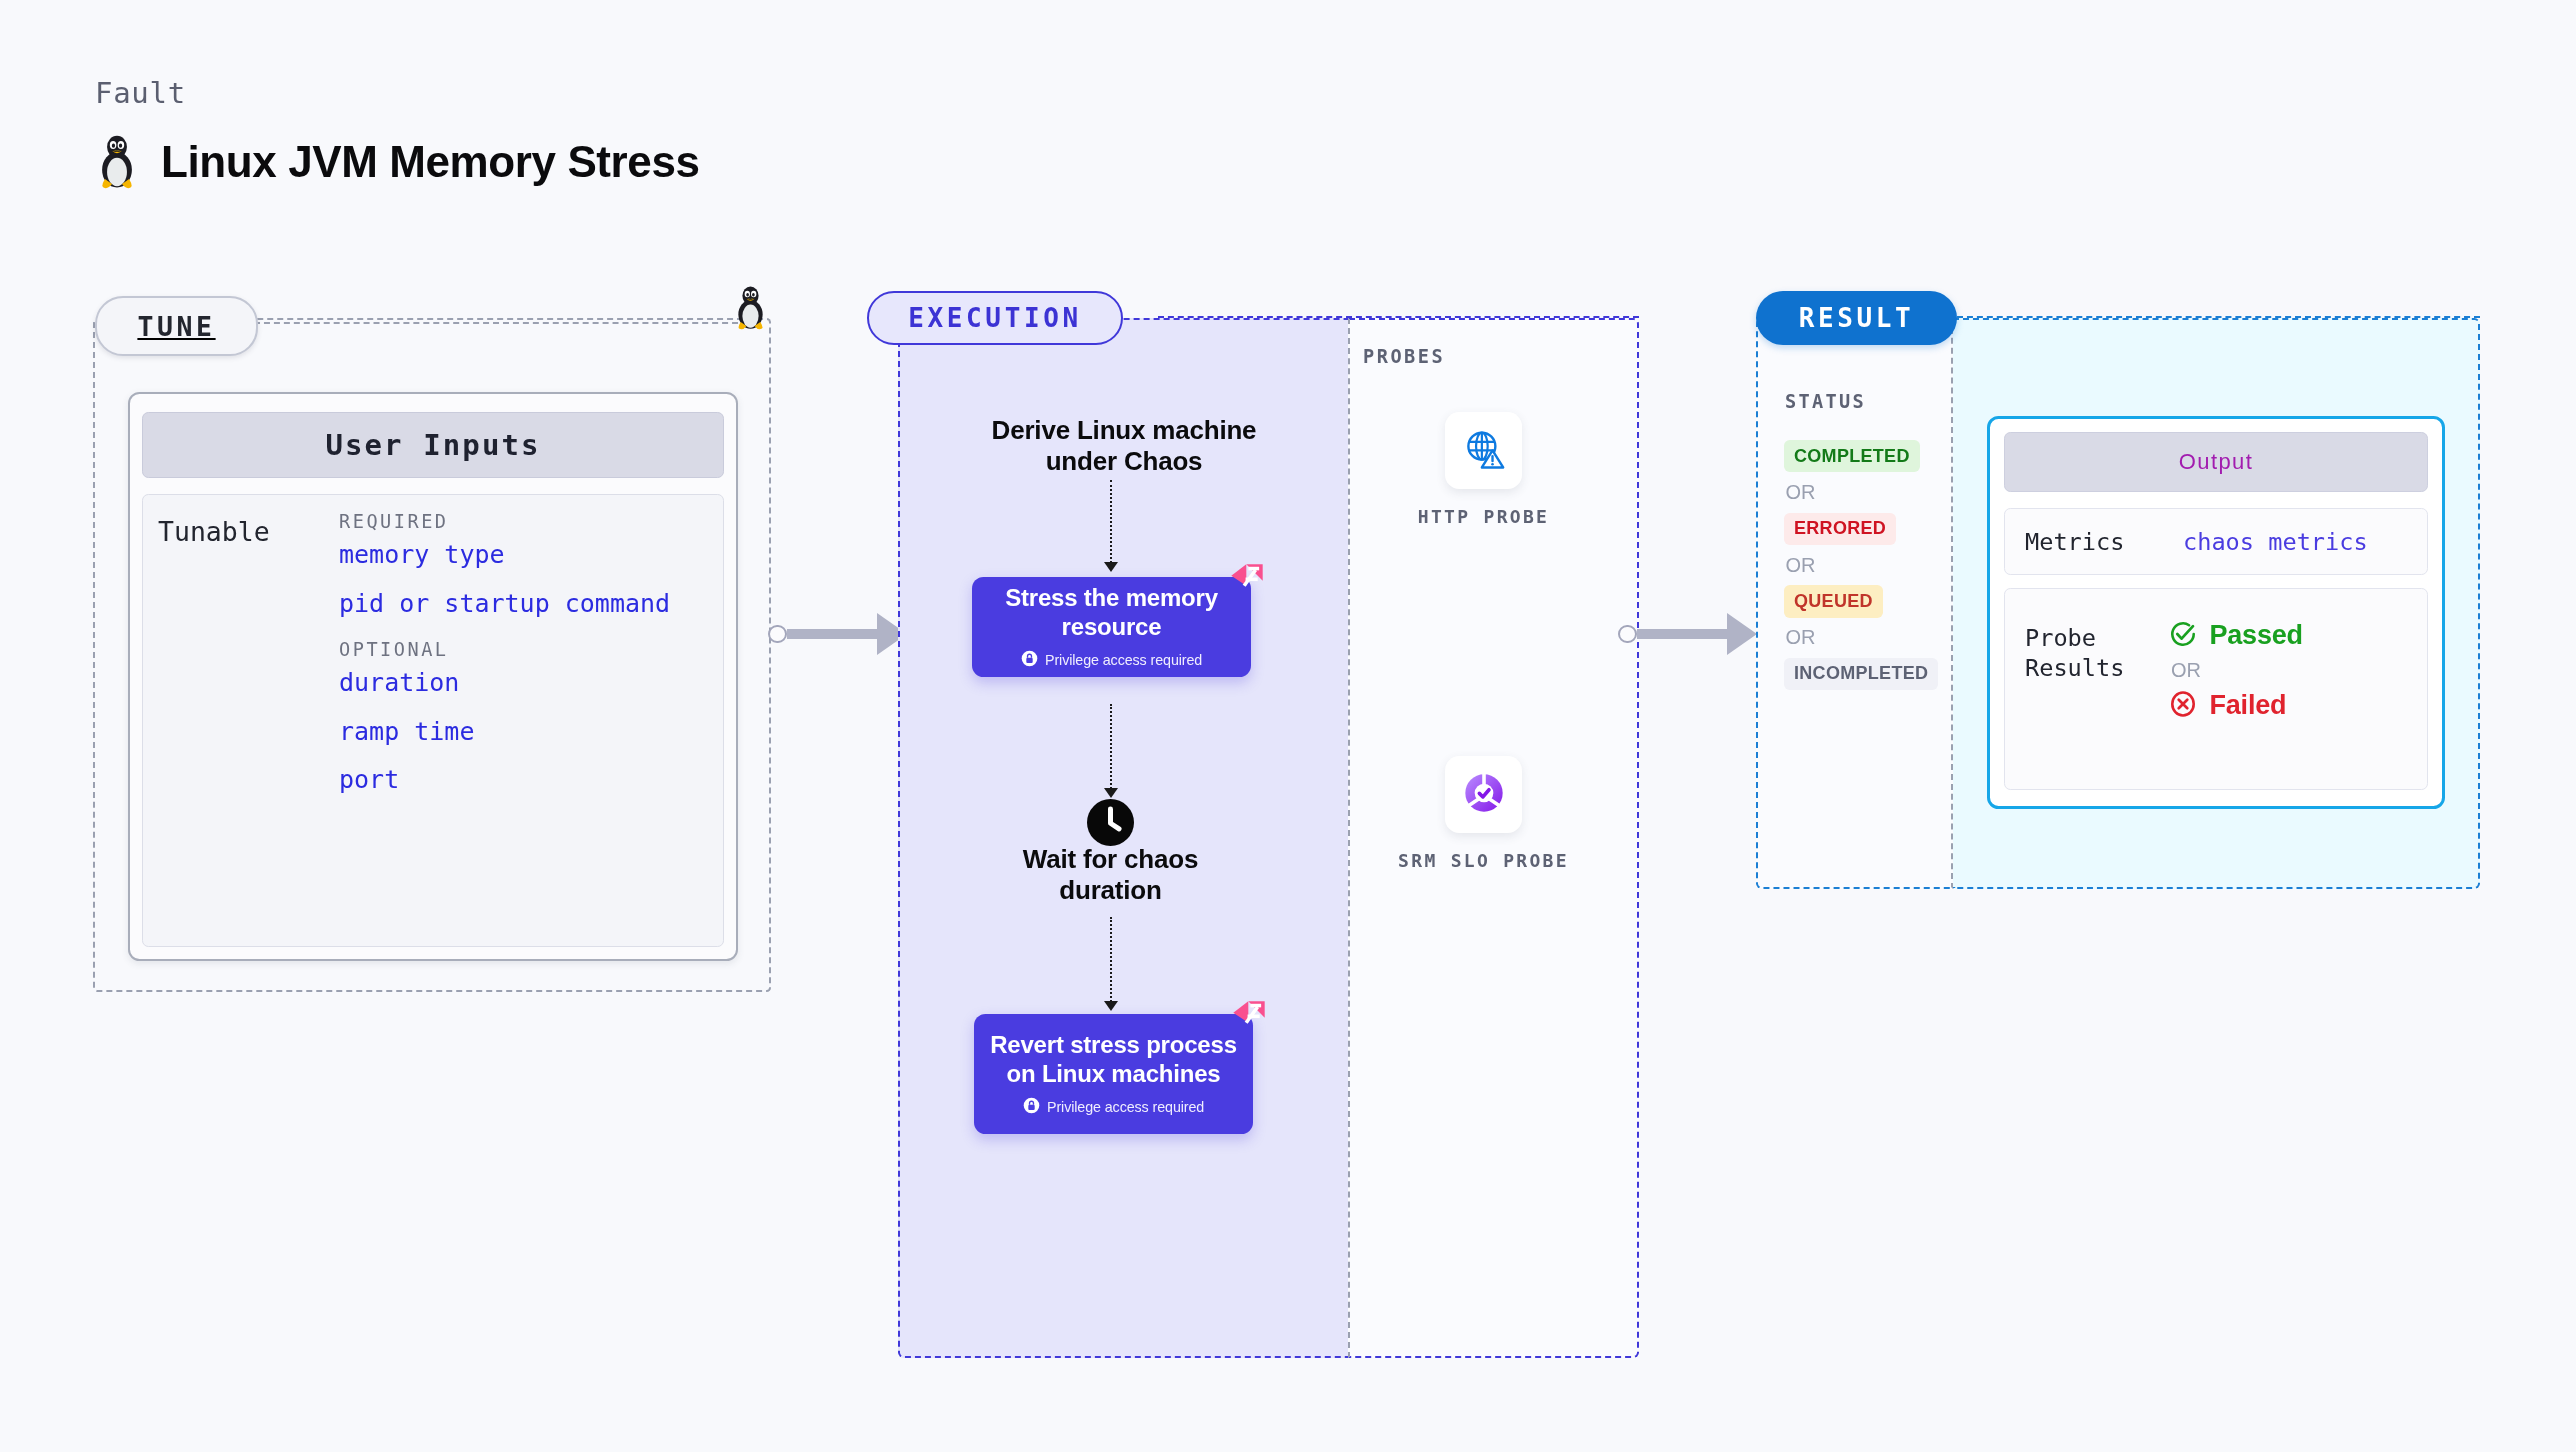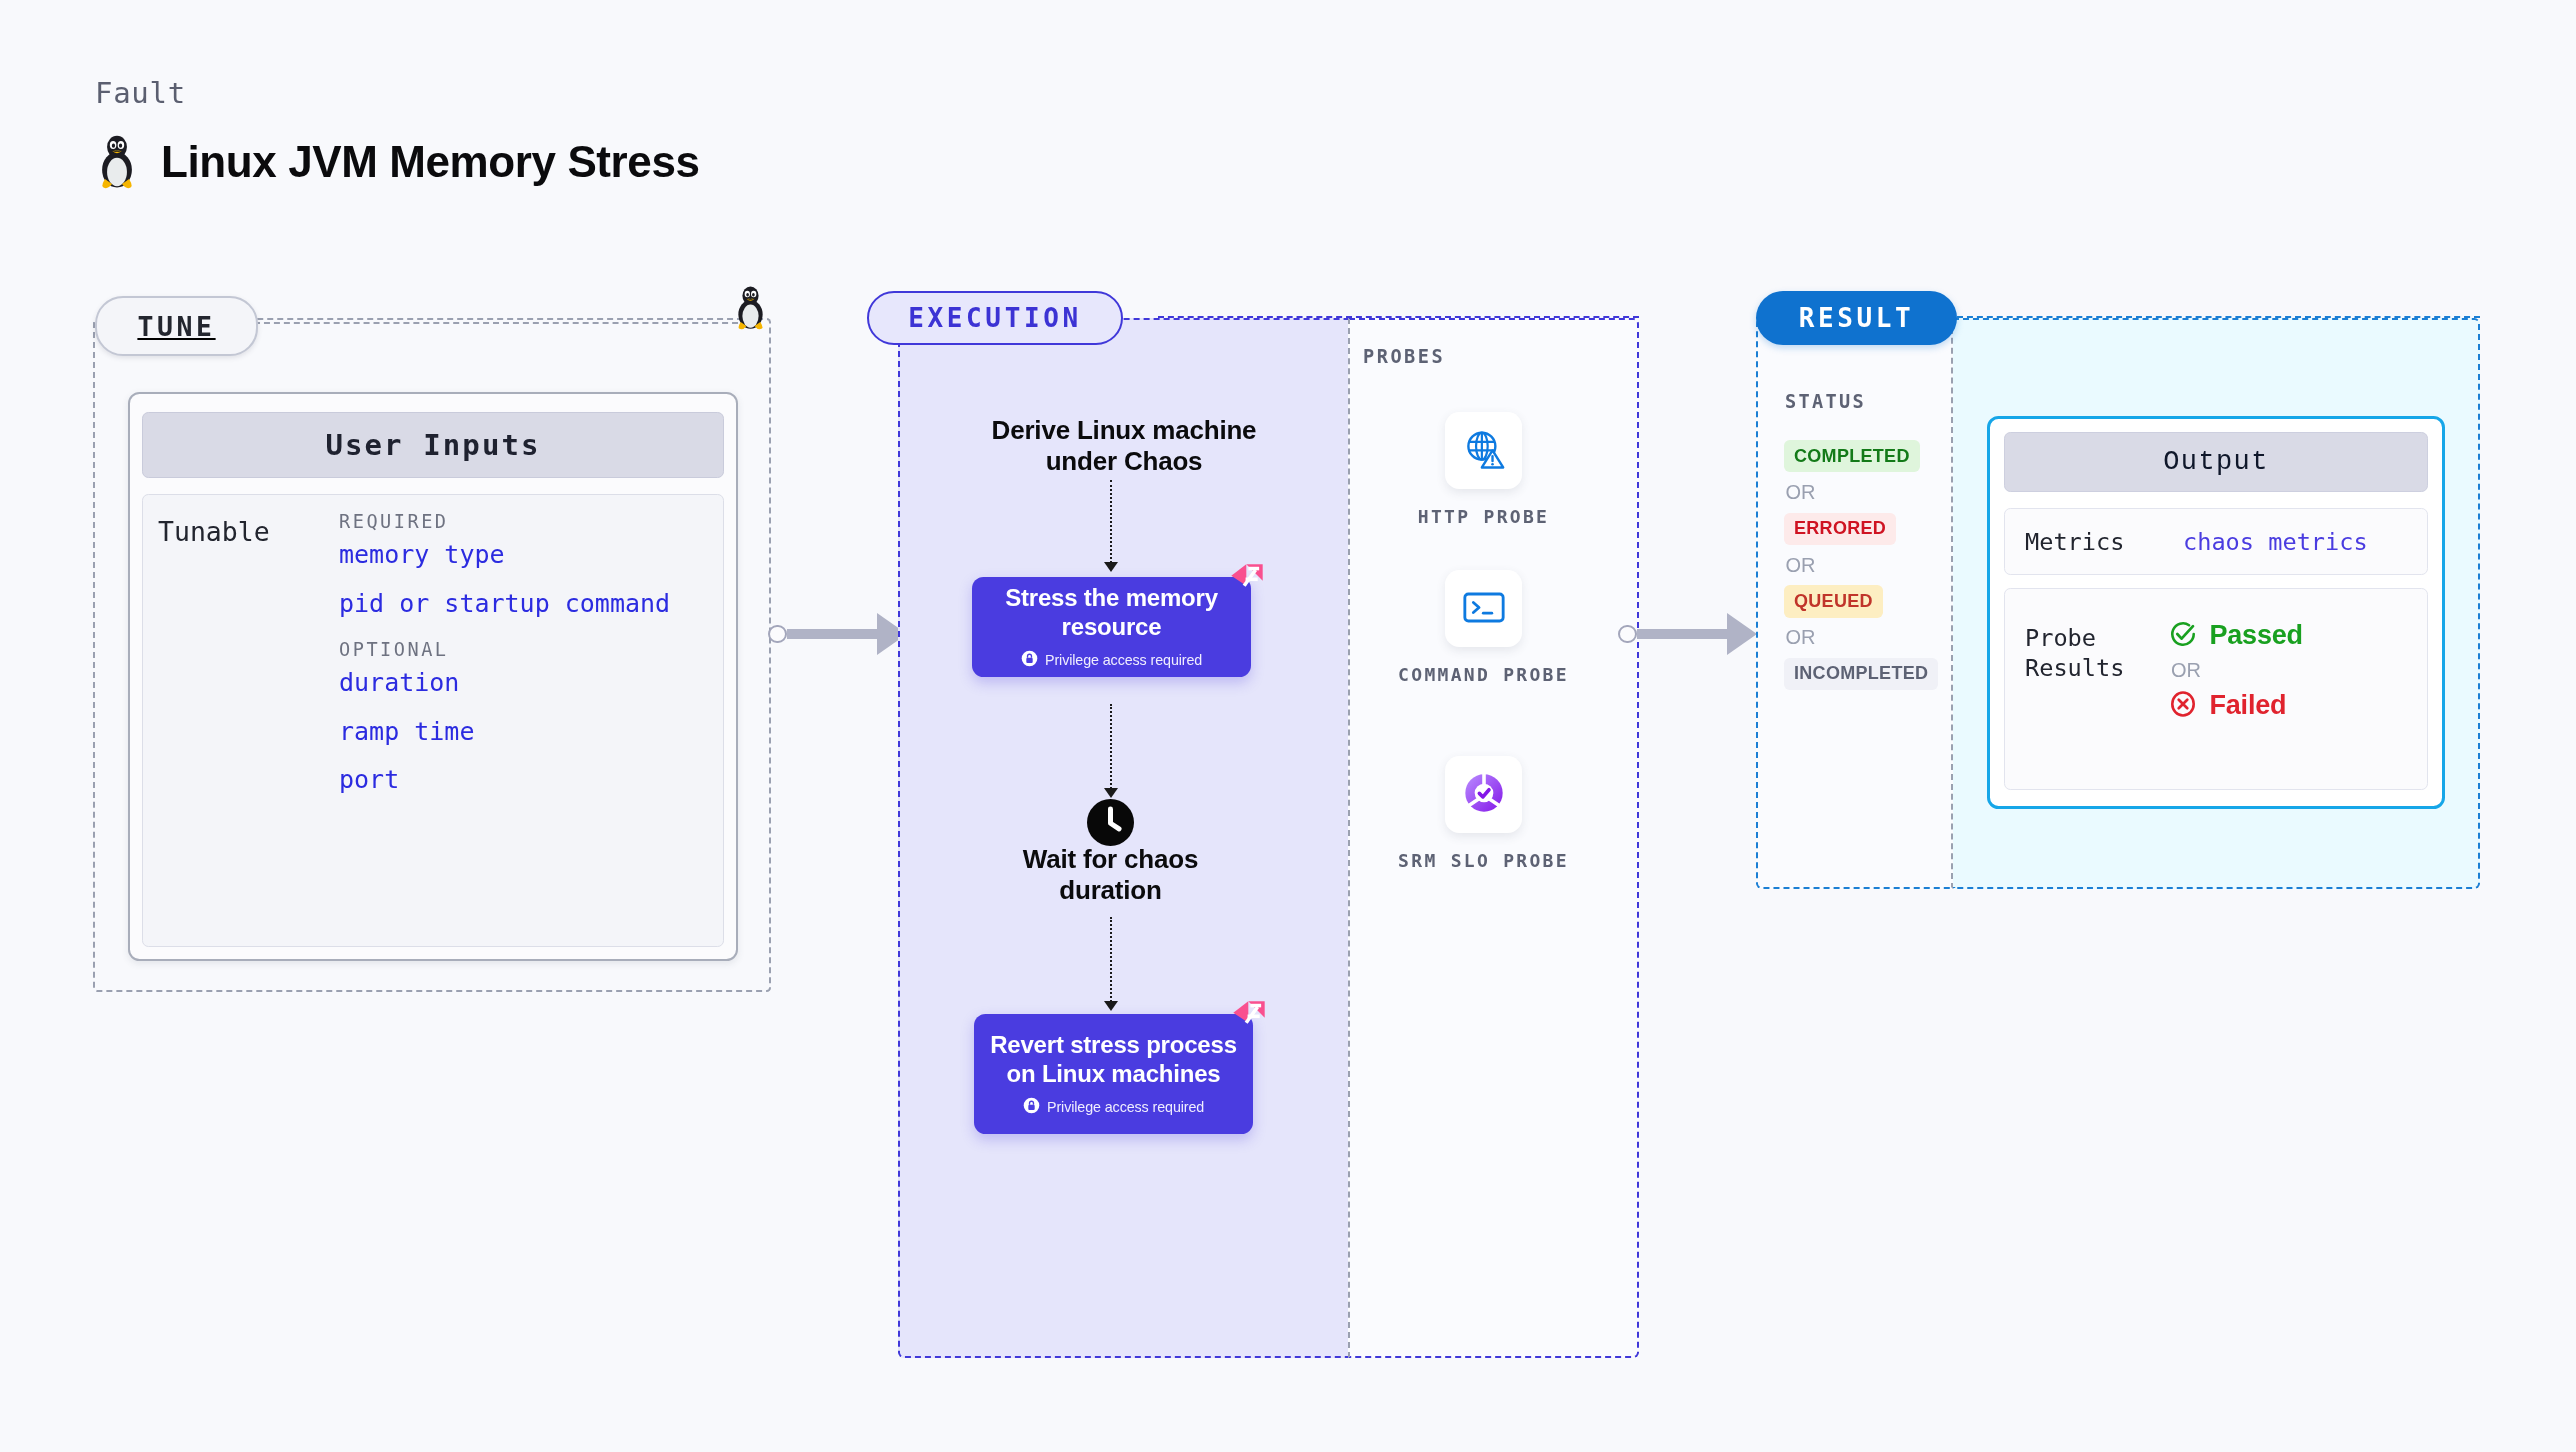--- a/index.html
+++ b/index.html
@@ -248,22 +248,22 @@
     left:1987px;top:394px;width:458px;height:393px;
     background:#ffffff;border:3.6px solid #16a6e8;border-radius:11.5px;
     box-sizing:border-box;
   }
   #output-header{
     left:2004px;top:410px;width:424px;height:60px;
     background:#d9dae6;border:1.4px solid #cdcfdf;border-radius:6.4px;
     display:flex;align-items:center;justify-content:center;box-sizing:border-box;
   }
   #output-header span{
-    font-family:Liberation Mono, monospace;
-    font-size:27px;color:#0f172a;letter-spacing:1.4px;
+    font-family:Liberation Sans, sans-serif;
+    font-size:22px;color:#a21caf;letter-spacing:1.4px;
   }
   #metrics-row{
     left:2004px;top:486px;width:424px;height:67px;
     background:#fbfbfd;border:1.4px solid #e2e4ee;border-radius:6.4px;
     box-sizing:border-box;display:flex;align-items:center;
   }
   #metrics-label{
     margin-left:20px;width:158px;
     font-family:"DejaVu Sans Mono", monospace;font-size:23.6px;color:#22252f;
   }
@@ -449,32 +449,20 @@
           <path d="M9.6 21 H46.4 M9.6 33 H46.4 M28 8 V46" stroke="#0e7ae0" stroke-width="3.1" fill="none"></path>
           <path d="M43 33 L58 57 H28 Z" fill="#ffffff" stroke="#0e7ae0" stroke-width="3.4" stroke-linejoin="round"></path>
           <path d="M43 41 V48" stroke="#0e7ae0" stroke-width="3.4" stroke-linecap="round"></path>
           <circle cx="43" cy="52.5" r="1.9" fill="#0e7ae0"></circle>
         </svg>
       </span>
     </div>
     <div class="probe-label">HTTP PROBE</div>
   </div>
 
-  <div class="abs probe-item" id="probe-1">
-    <div class="probe-tile">
-      <span>
-        <svg width="44" height="37" viewBox="0 0 62 52">
-          <rect x="4" y="7" width="54" height="38" rx="5" fill="none" stroke="#0e7ae0" stroke-width="4"></rect>
-          <path d="M16 19 L24 26 L16 33" fill="none" stroke="#0e7ae0" stroke-width="4" stroke-linecap="round" stroke-linejoin="round"></path>
-          <path d="M30 34 H42" stroke="#0e7ae0" stroke-width="4" stroke-linecap="round"></path>
-        </svg>
-      </span>
-    </div>
-    <div class="probe-label">COMMAND PROBE</div>
-  </div>
 
   <div class="abs probe-item" id="probe-2">
     <div class="probe-tile">
       <span>
         <svg width="46" height="46" viewBox="0 0 64 64">
           <defs>
             <linearGradient id="sloGrad" x1="0" y1="0" x2="1" y2="1">
               <stop offset="0%" stop-color="#b98cff"></stop>
               <stop offset="100%" stop-color="#8417e8"></stop>
             </linearGradient>

